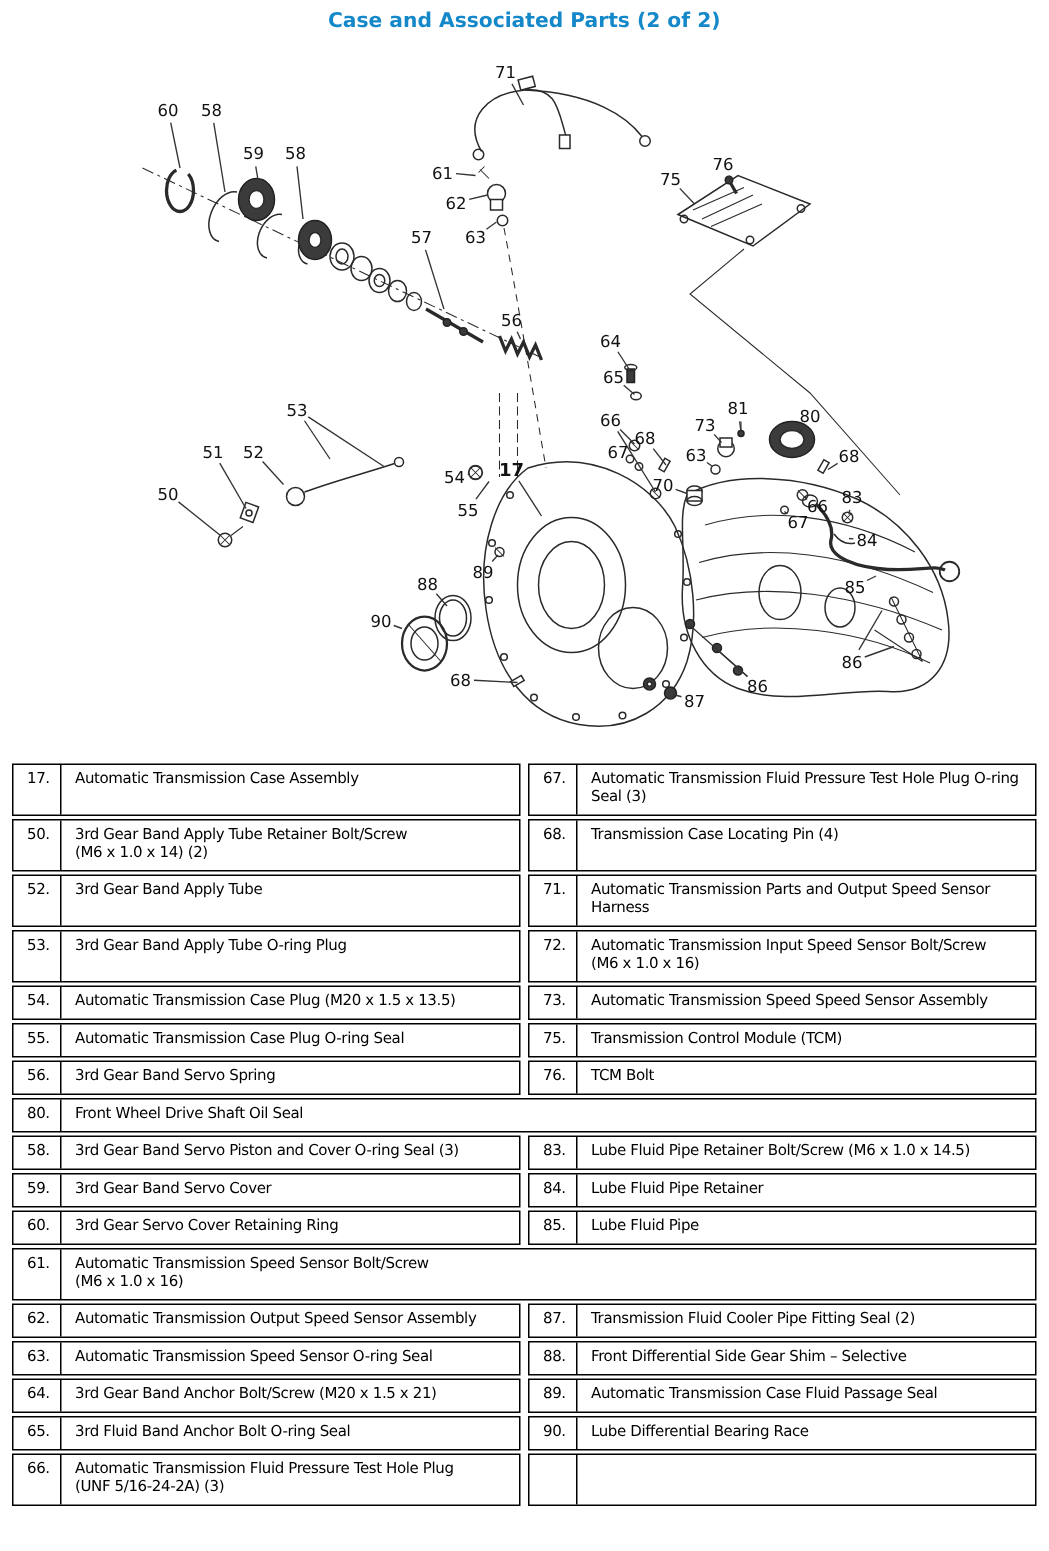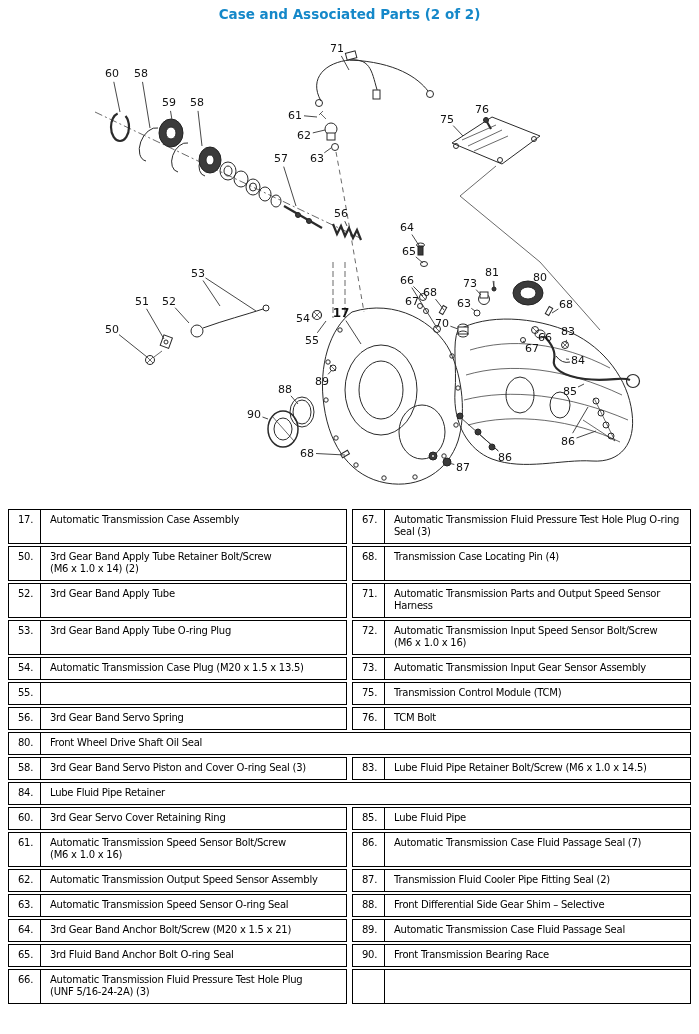--- a/index.html
+++ b/index.html
@@ -329,26 +329,27 @@
 (M6 x 1.0 x 16)</div>
       </div>
     </div>
     <div class="trow">
       <div class="tcell">
         <div class="tnum">54.</div>
         <div class="tdesc">Automatic Transmission Case Plug (M20 x 1.5 x 13.5)</div>
       </div>
       <div class="tcell">
         <div class="tnum">73.</div>
-        <div class="tdesc">Automatic Transmission Input Gear Sensor Assembly</div>
+        <div class="tdesc">Automatic Transmission Speed Speed Sensor Assembly</div>
       </div>
     </div>
     <div class="trow">
       <div class="tcell">
         <div class="tnum">55.</div>
+        <div class="tdesc">Automatic Transmission Case Plug O-ring Seal</div>
       </div>
       <div class="tcell">
         <div class="tnum">75.</div>
         <div class="tdesc">Transmission Control Module (TCM)</div>
       </div>
     </div>
     <div class="trow">
       <div class="tcell">
         <div class="tnum">56.</div>
         <div class="tdesc">3rd Gear Band Servo Spring</div>
@@ -368,20 +369,24 @@
       <div class="tcell">
         <div class="tnum">58.</div>
         <div class="tdesc">3rd Gear Band Servo Piston and Cover O-ring Seal (3)</div>
       </div>
       <div class="tcell">
         <div class="tnum">83.</div>
         <div class="tdesc">Lube Fluid Pipe Retainer Bolt/Screw (M6 x 1.0 x 14.5)</div>
       </div>
     </div>
     <div class="trow">
+      <div class="tcell">
+        <div class="tnum">59.</div>
+        <div class="tdesc">3rd Gear Band Servo Cover</div>
+      </div>
       <div class="tcell">
         <div class="tnum">84.</div>
         <div class="tdesc">Lube Fluid Pipe Retainer</div>
       </div>
     </div>
     <div class="trow">
       <div class="tcell">
         <div class="tnum">60.</div>
         <div class="tdesc">3rd Gear Servo Cover Retaining Ring</div>
       </div>
@@ -389,24 +394,20 @@
         <div class="tnum">85.</div>
         <div class="tdesc">Lube Fluid Pipe</div>
       </div>
     </div>
     <div class="trow">
       <div class="tcell">
         <div class="tnum">61.</div>
         <div class="tdesc">Automatic Transmission Speed Sensor Bolt/Screw
 (M6 x 1.0 x 16)</div>
       </div>
-      <div class="tcell">
-        <div class="tnum">86.</div>
-        <div class="tdesc">Automatic Transmission Case Fluid Passage Seal (7)</div>
-      </div>
     </div>
     <div class="trow">
       <div class="tcell">
         <div class="tnum">62.</div>
         <div class="tdesc">Automatic Transmission Output Speed Sensor Assembly</div>
       </div>
       <div class="tcell">
         <div class="tnum">87.</div>
         <div class="tdesc">Transmission Fluid Cooler Pipe Fitting Seal (2)</div>
       </div>
@@ -431,21 +432,21 @@
         <div class="tdesc">Automatic Transmission Case Fluid Passage Seal</div>
       </div>
     </div>
     <div class="trow">
       <div class="tcell">
         <div class="tnum">65.</div>
         <div class="tdesc">3rd Fluid Band Anchor Bolt O-ring Seal</div>
       </div>
       <div class="tcell">
         <div class="tnum">90.</div>
-        <div class="tdesc">Front Transmission Bearing Race</div>
+        <div class="tdesc">Lube Differential Bearing Race</div>
       </div>
     </div>
     <div class="trow">
       <div class="tcell">
         <div class="tnum">66.</div>
         <div class="tdesc">Automatic Transmission Fluid Pressure Test Hole Plug
 (UNF 5/16-24-2A) (3)</div>
       </div>
       <div class="tcell">
         <div class="tnum"></div>

